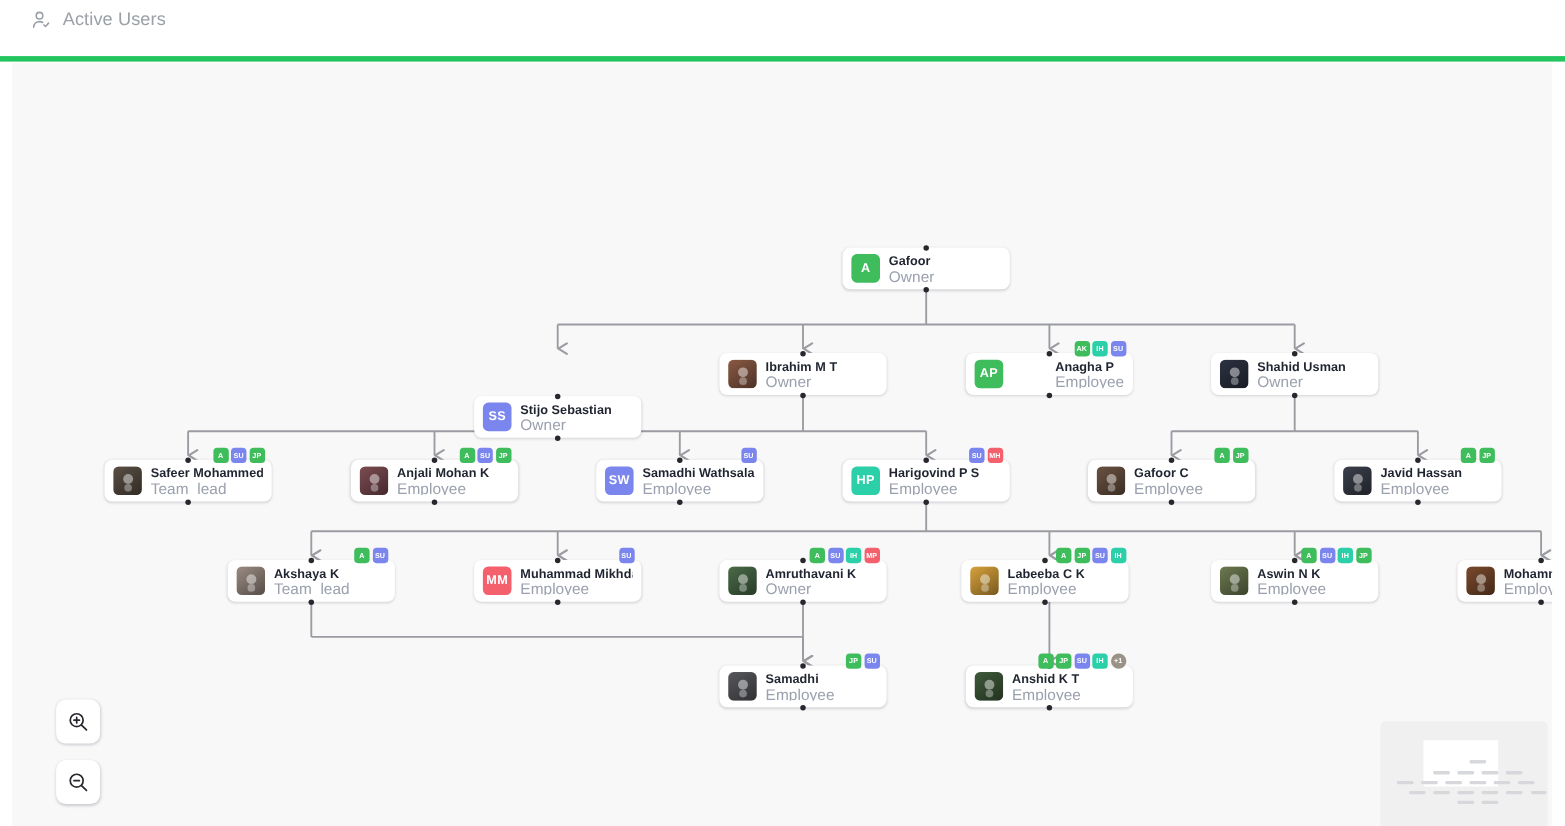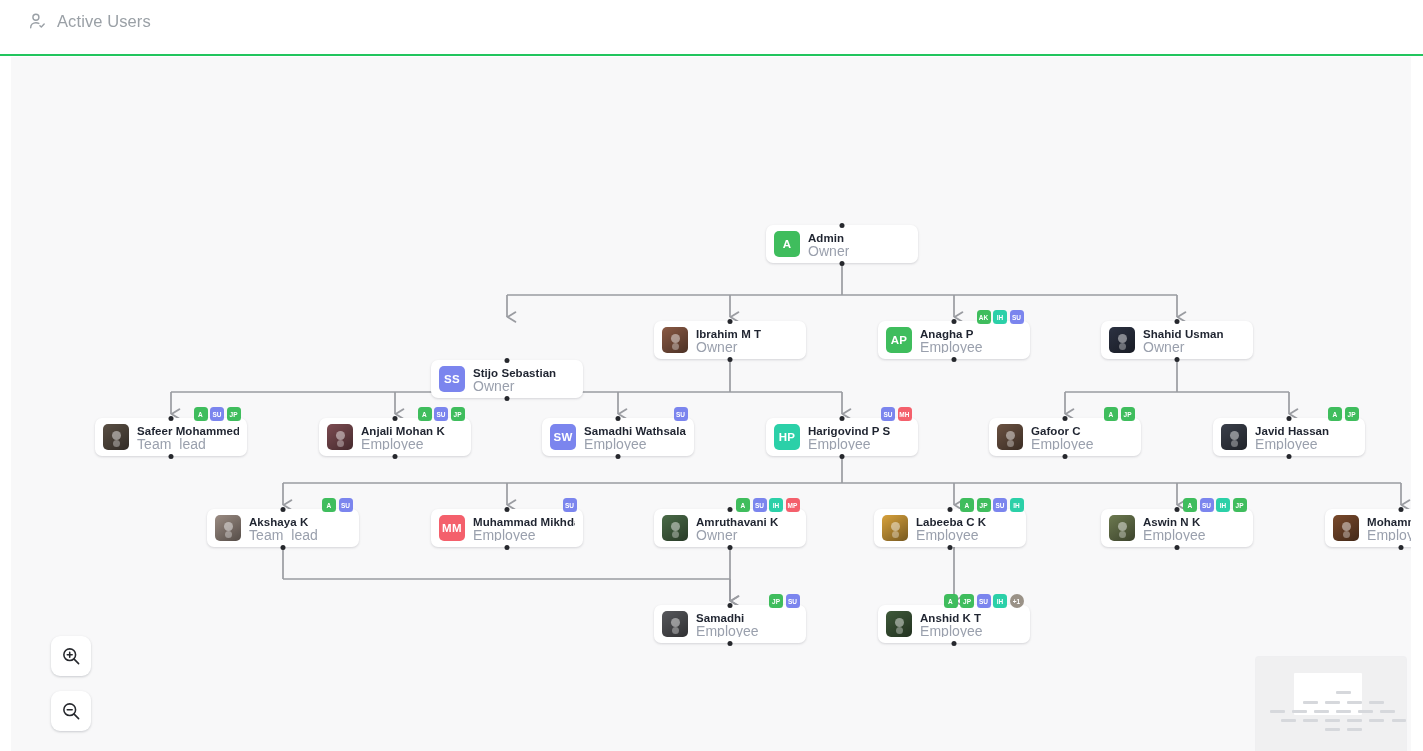--- a/index.html
+++ b/index.html
@@ -9,21 +9,21 @@
     overflow: hidden;
     background: #ffffff;
     font-family: "Liberation Sans", sans-serif;
   }
 
   
   #tabbar {
     position: absolute; top: 0; left: 0;
     width: 1423px; height: 56px;
     background: #ffffff;
-    border-bottom: 2px solid #22c55e;
+    border-bottom: 5px solid #22c55e;
     display: flex; align-items: flex-end;
     padding-left: 22px;
   }
   .tab {
     display: flex; align-items: center; gap: 9px;
     height: 54px; padding: 0 14px 12px 6px;
     cursor: pointer; position: relative;
   }
   .tab .tab-label { font-size: 16.5px; letter-spacing: .1px; }
   .tab.inactive .tab-label { color: #9aa0a6; }
@@ -175,21 +175,21 @@
         <path d="M943,490 L943,522"></path>
         <path d="M943,522 L943,522"></path>
         <path d="M943,522 L943,544" marker-end="url(#ah)"></path>
       </g>
   </svg>
 
   <div id="nodes">
       <div class="node" style="left: 755px; top: 168px; width: 152px;">
         <div class="avatar" style="background: rgb(63, 189, 93);">A</div>
         <div class="txt">
-          <div class="nm">Admin</div>
+          <div class="nm">Gafoor</div>
           <div class="rl">Owner</div>
         </div>
         <span class="port top"></span>
         <span class="port bot"></span>
       </div>
       <div class="node" style="left: 420px; top: 264px; width: 152px; margin-top: 39px;">
         <div class="avatar" style="background: rgb(123, 133, 238);">SS</div>
         <div class="txt">
           <div class="nm">Stijo Sebastian</div>
           <div class="rl">Owner</div>
@@ -201,21 +201,21 @@
         <div class="avatar" style="background: linear-gradient(145deg, rgb(138, 90, 68) 0%, rgba(0, 0, 0, 0.45) 100%) rgb(138, 90, 68);">
           <div style="width: 9px; height: 9px; border-radius: 50%; background: rgba(255, 255, 255, 0.45); box-shadow: rgba(255, 255, 255, 0.35) 0px 8px 0px -1px; margin-top: -3px;"></div>
         </div>
         <div class="txt">
           <div class="nm">Ibrahim M T</div>
           <div class="rl">Owner</div>
         </div>
         <span class="port top"></span>
         <span class="port bot"></span>
       </div>
-      <div class="node" style="left: 867px; top: 264px; width: 152px;">
+      <div class="node" style="left: 867px; top: 264px; width: 152px; justify-content: space-between;">
         <div class="avatar" style="background: rgb(63, 189, 93);">AP</div>
         <div class="txt">
           <div class="nm">Anagha P</div>
           <div class="rl">Employee</div>
         </div>
         <span class="port top"></span>
         <span class="port bot"></span>
       </div>
       <div class="badges" style="left: 965.5px; top: 253px;">
         <span class="chip" style="background: rgb(63, 189, 93);">AK</span>

